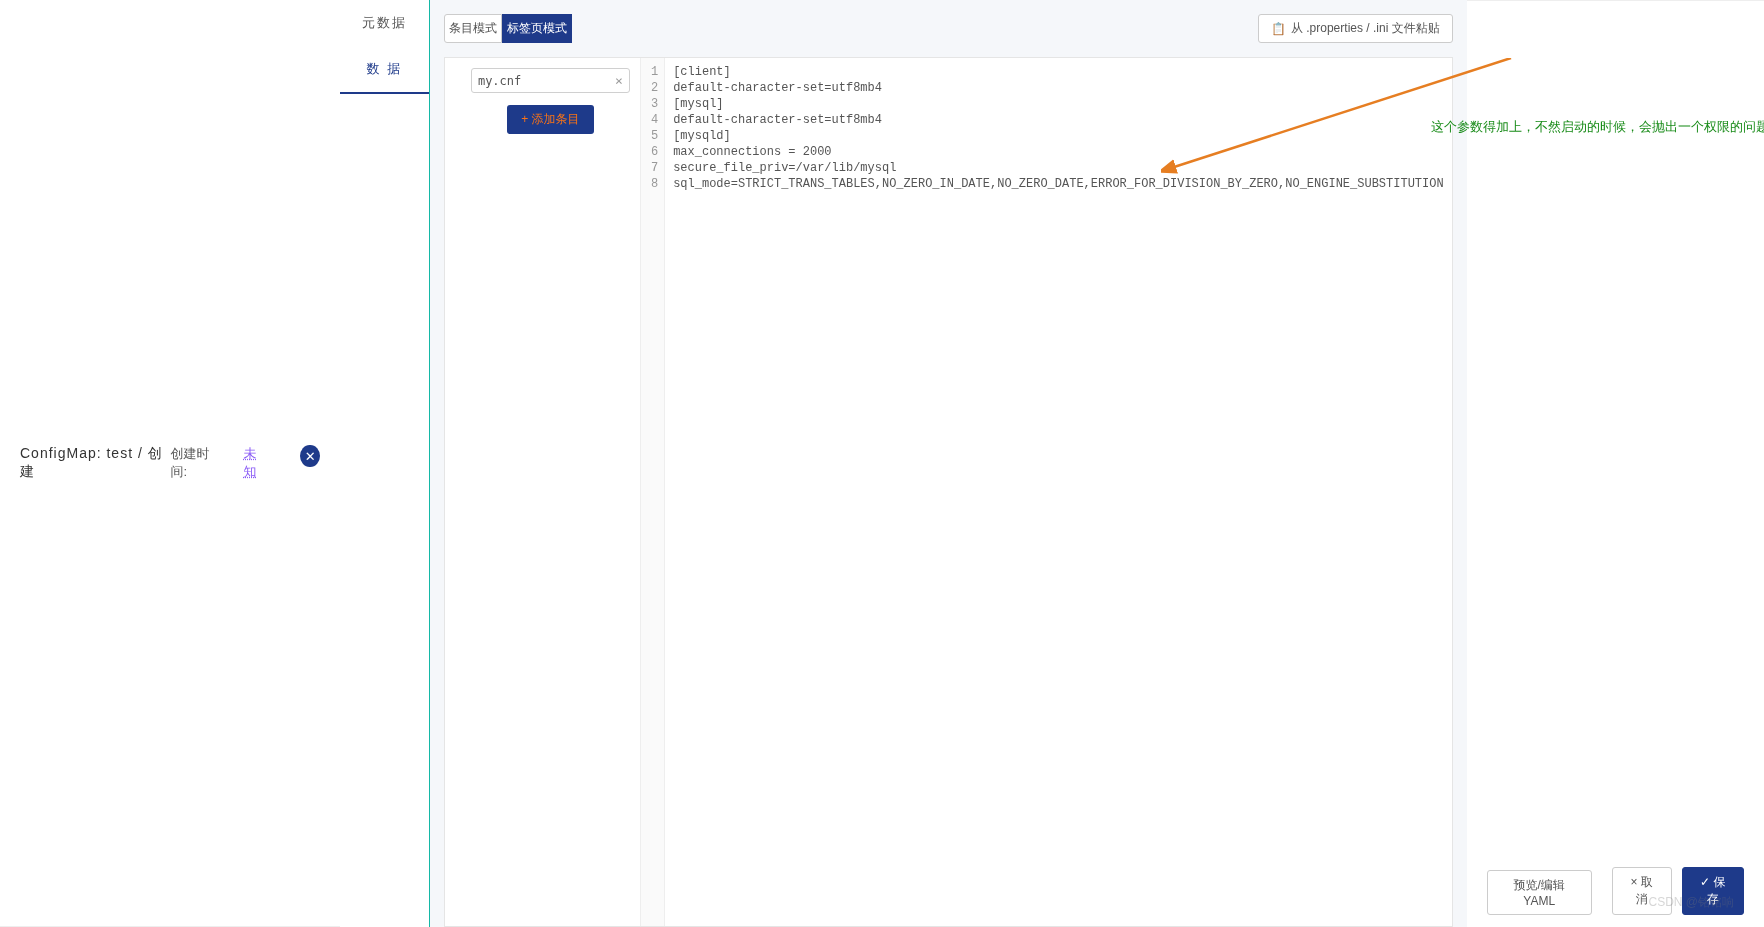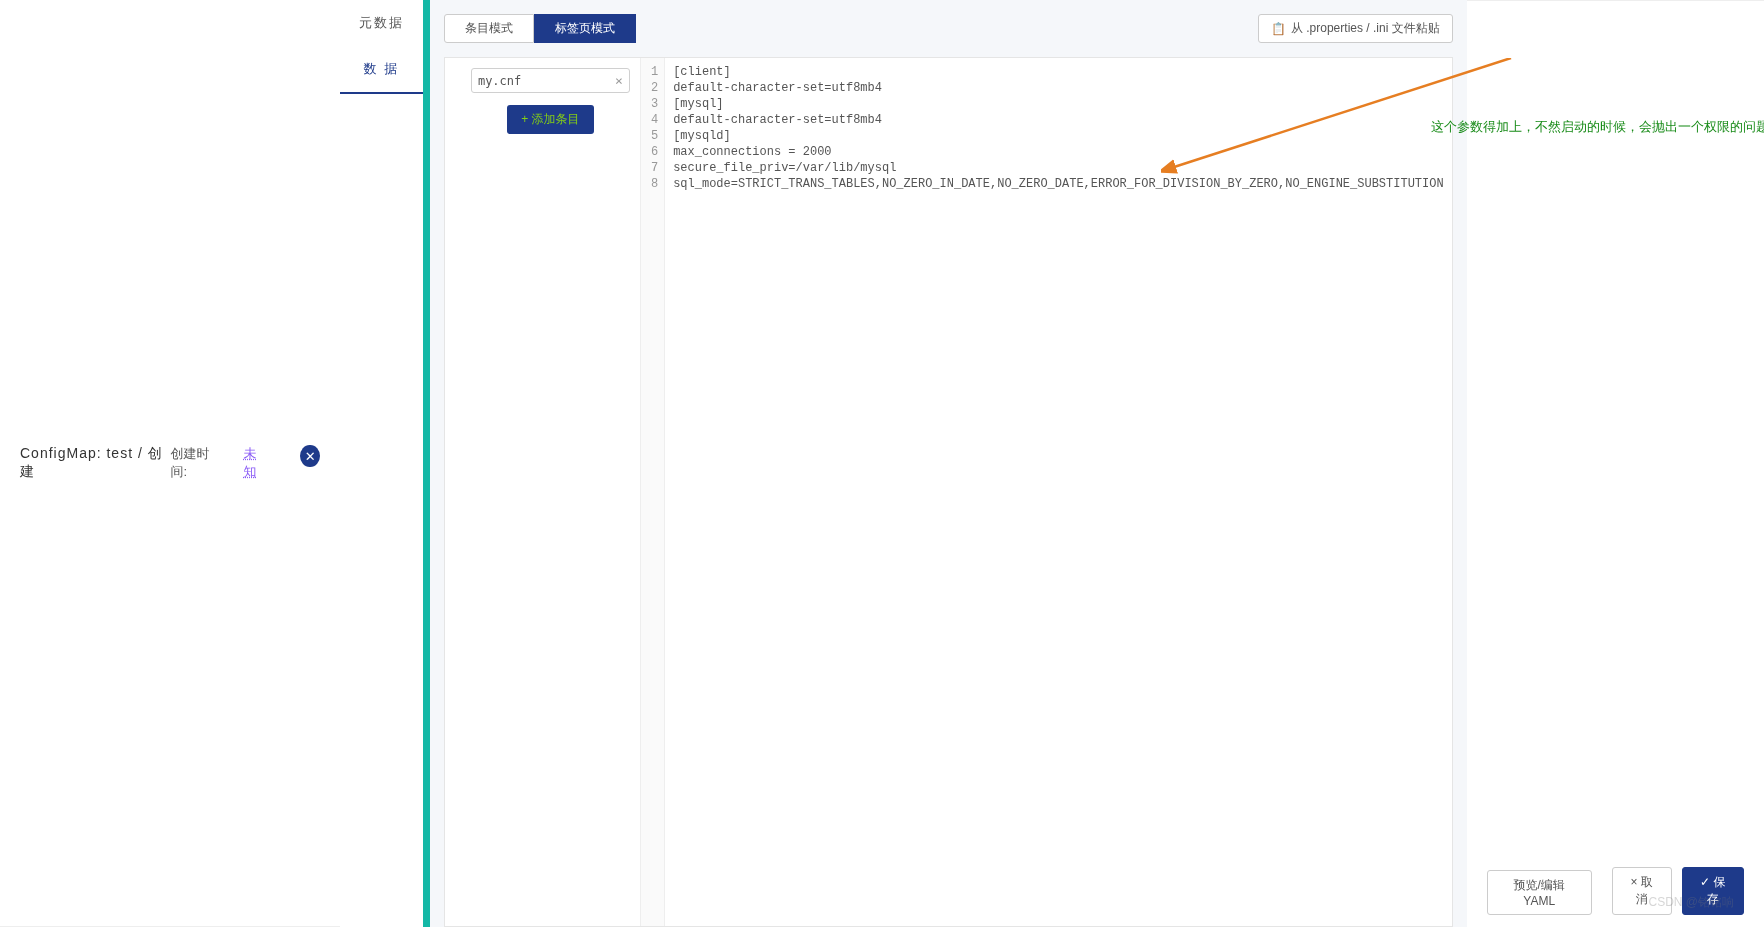--- a/index.html
+++ b/index.html
@@ -13,37 +13,37 @@
 .header-right .value { color: #8b5cf6; text-decoration: underline dotted; }
 .close-btn { width: 22px; height: 22px; border-radius: 50%; background: #1e3a8a; color: #fff; display: flex; align-items: center; justify-content: center; font-size: 13px; cursor: pointer; margin-left: 10px; }
 
 .form-row { display: flex; align-items: center; padding: 12px 20px; gap: 20px; }
 .form-label { color: #666; font-size: 13px; min-width: 60px; }
 .form-value { color: #333; min-width: 380px; }
 .required { color: #d43f3a; margin-right: 2px; }
 .text-input { border: 1px solid #d0d0d0; border-radius: 3px; padding: 5px 10px; width: 380px; font-family: monospace; font-size: 13px; color: #555; }
 
 .body { display: flex; flex: 1; min-height: 0; }
-.side-tabs { width: 90px; background: #fff; border-right: 7px solid #14b8a6; display: flex; flex-direction: column; }
+.side-tabs { width: 90px; background: #fff; border-right: 1px solid #14b8a6; display: flex; flex-direction: column; }
 .side-tab { padding: 14px 0; text-align: center; font-size: 13px; color: #555; cursor: pointer; letter-spacing: 2px; }
 .side-tab.active { color: #1e3a8a; border-bottom: 2px solid #1e3a8a; font-weight: 500; background: #fff; }
 
 .main { flex: 1; background: #f5f7fa; display: flex; flex-direction: column; padding: 14px 14px 0 14px; min-height: 0; }
 .toolbar { display: flex; align-items: center; gap: 0; margin-bottom: 14px; }
-.mode-btn { border: 1px solid #ccc; background: #fff; padding: 5px 20px; font-size: 12px; cursor: pointer; color: #555; }
+.mode-btn { border: 1px solid #ccc; background: #fff; padding: 5px 4px; font-size: 12px; cursor: pointer; color: #555; }
 .mode-btn:first-child { border-radius: 3px 0 0 3px; }
 .mode-btn.active { background: #1e3a8a; color: #fff; border-color: #1e3a8a; }
 .mode-btn.active:last-of-type { border-radius: 0 3px 3px 0; }
 .paste-btn { margin-left: auto; border: 1px solid #ccc; background: #fff; padding: 5px 12px; font-size: 12px; border-radius: 3px; cursor: pointer; color: #555; display: flex; align-items: center; gap: 5px; }
 
 .content { flex: 1; display: flex; background: #fff; border: 1px solid #e5e5e5; min-height: 0; padding-left: 16px; }
 .entry-list { width: 180px; padding: 10px; border-right: 1px solid #eee; }
 .entry-field { display: flex; align-items: center; border: 1px solid #d0d0d0; border-radius: 3px; padding: 4px 6px; font-family: monospace; font-size: 12px; color: #555; }
 .entry-field .x { margin-left: auto; color: #999; cursor: pointer; font-size: 13px; }
-.add-entry-btn { margin-top: 12px; background: #1e3a8a; color: #84cc16; border: none; padding: 6px 14px; font-size: 12px; border-radius: 3px; cursor: pointer; display: block; margin-left: auto; margin-right: auto; }
+.add-entry-btn { margin-top: 12px; background: #1e3a8a; color: #f97316; border: none; padding: 6px 14px; font-size: 12px; border-radius: 3px; cursor: pointer; display: block; margin-left: auto; margin-right: auto; }
 
 .editor { flex: 1; display: flex; font-family: "Consolas","Courier New",monospace; font-size: 12px; position: relative; }
 .gutter { background: #fafafa; color: #999; text-align: right; padding: 6px 6px 6px 10px; border-right: 1px solid #eee; user-select: none; }
 .gutter div { height: 16px; line-height: 16px; }
 .code { padding: 6px 8px; color: #555; }
 .code div { height: 16px; line-height: 16px; white-space: pre; }
 
 .annotation { position: absolute; left: 520px; top: 20px; pointer-events: none; }
 .annotation-text { position: absolute; left: 270px; top: 40px; font-size: 13px; color: #1a8c1a; white-space: nowrap; }
 .arrow-svg { position: absolute; left: 0; top: -20px; }

